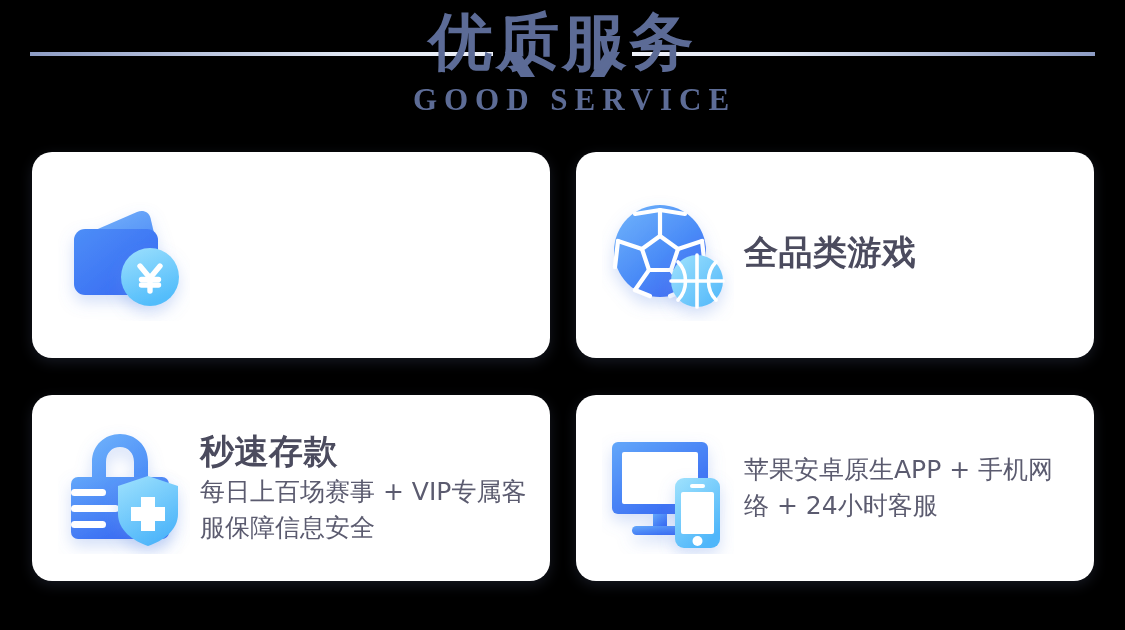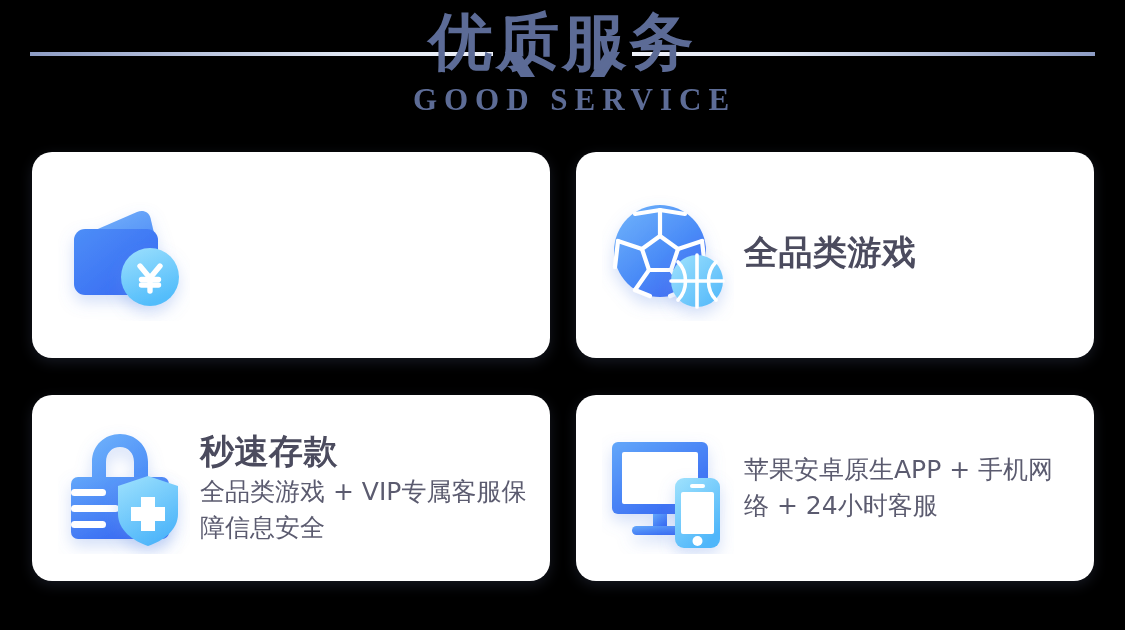--- a/index.html
+++ b/index.html
@@ -240,21 +240,21 @@
             </g>
           </g>
           <g filter="url(#lsh)">
             <path d="M90 54 L120 64 L120 92 C120 108 105 119 90 124 C75 119 60 108 60 92 L60 64 Z" fill="url(#lshd)"></path>
             <path d="M83 75 h14 v10 h10 v14 h-10 v10 h-14 v-10 h-10 v-14 h10 z" fill="#ffffff"></path>
           </g>
         </svg>
       </div>
       <div class="card-text">
         <div class="card-title">秒速存款</div>
-        <div class="card-desc">全品类游戏 + VIP专属客服保障信息安全</div>
+        <div class="card-desc">每日上百场赛事 + VIP专属客服保障信息安全</div>
       </div>
     </div>
 
     <div class="card row2">
       <div class="card-icon">
         <svg viewBox="0 0 132 132" xmlns="http://www.w3.org/2000/svg">
           <defs>
             <linearGradient id="mon" x1="0" y1="0" x2="0.8" y2="1">
               <stop offset="0%" stop-color="#62a7fa"></stop>
                 <stop offset="100%" stop-color="#3566f2"></stop>

